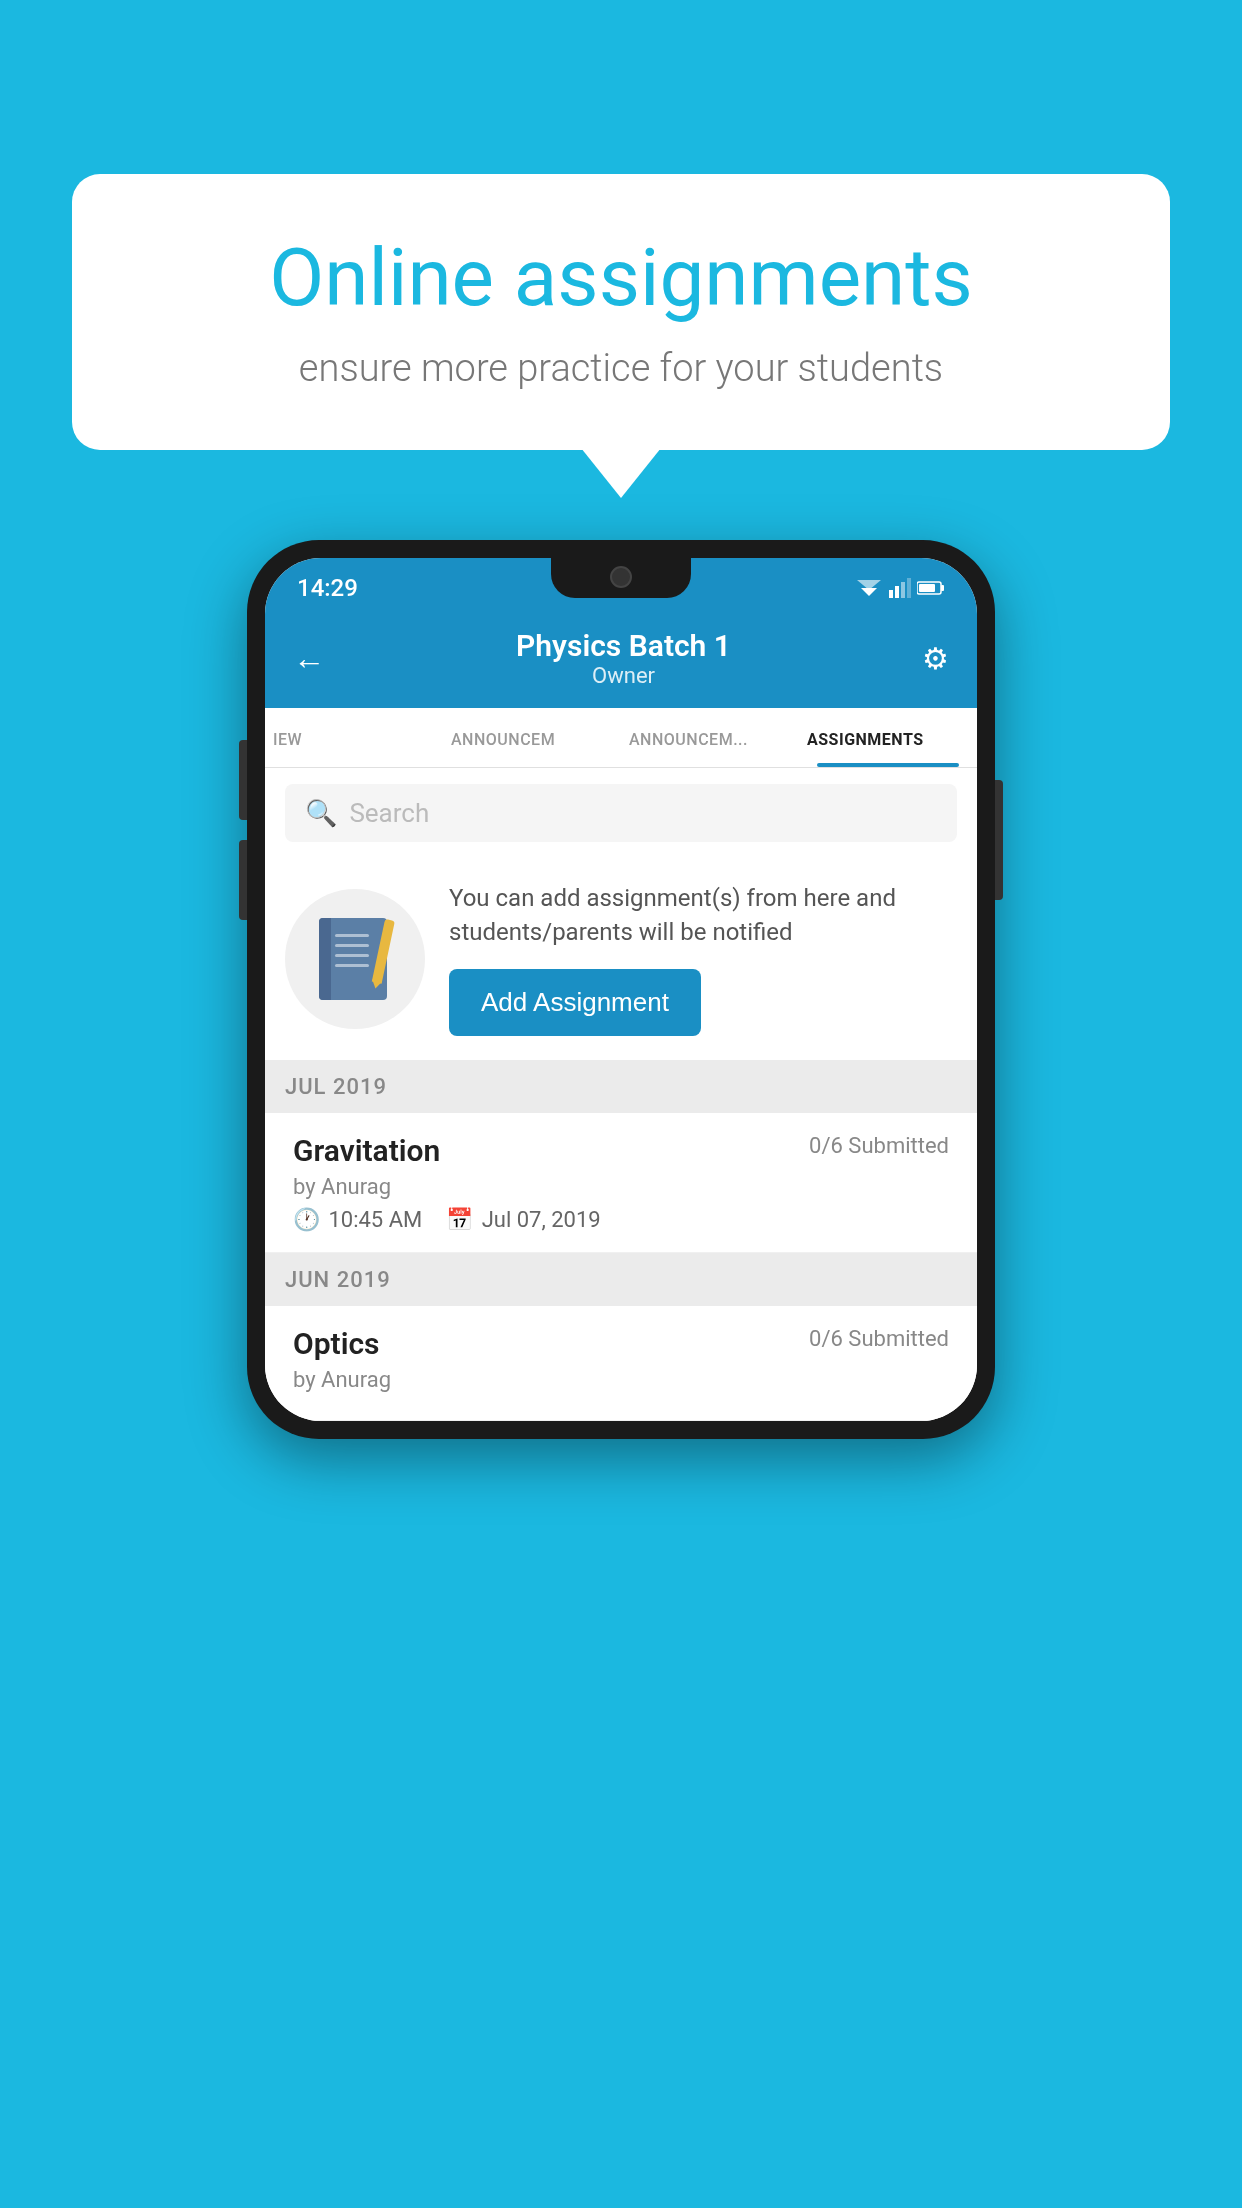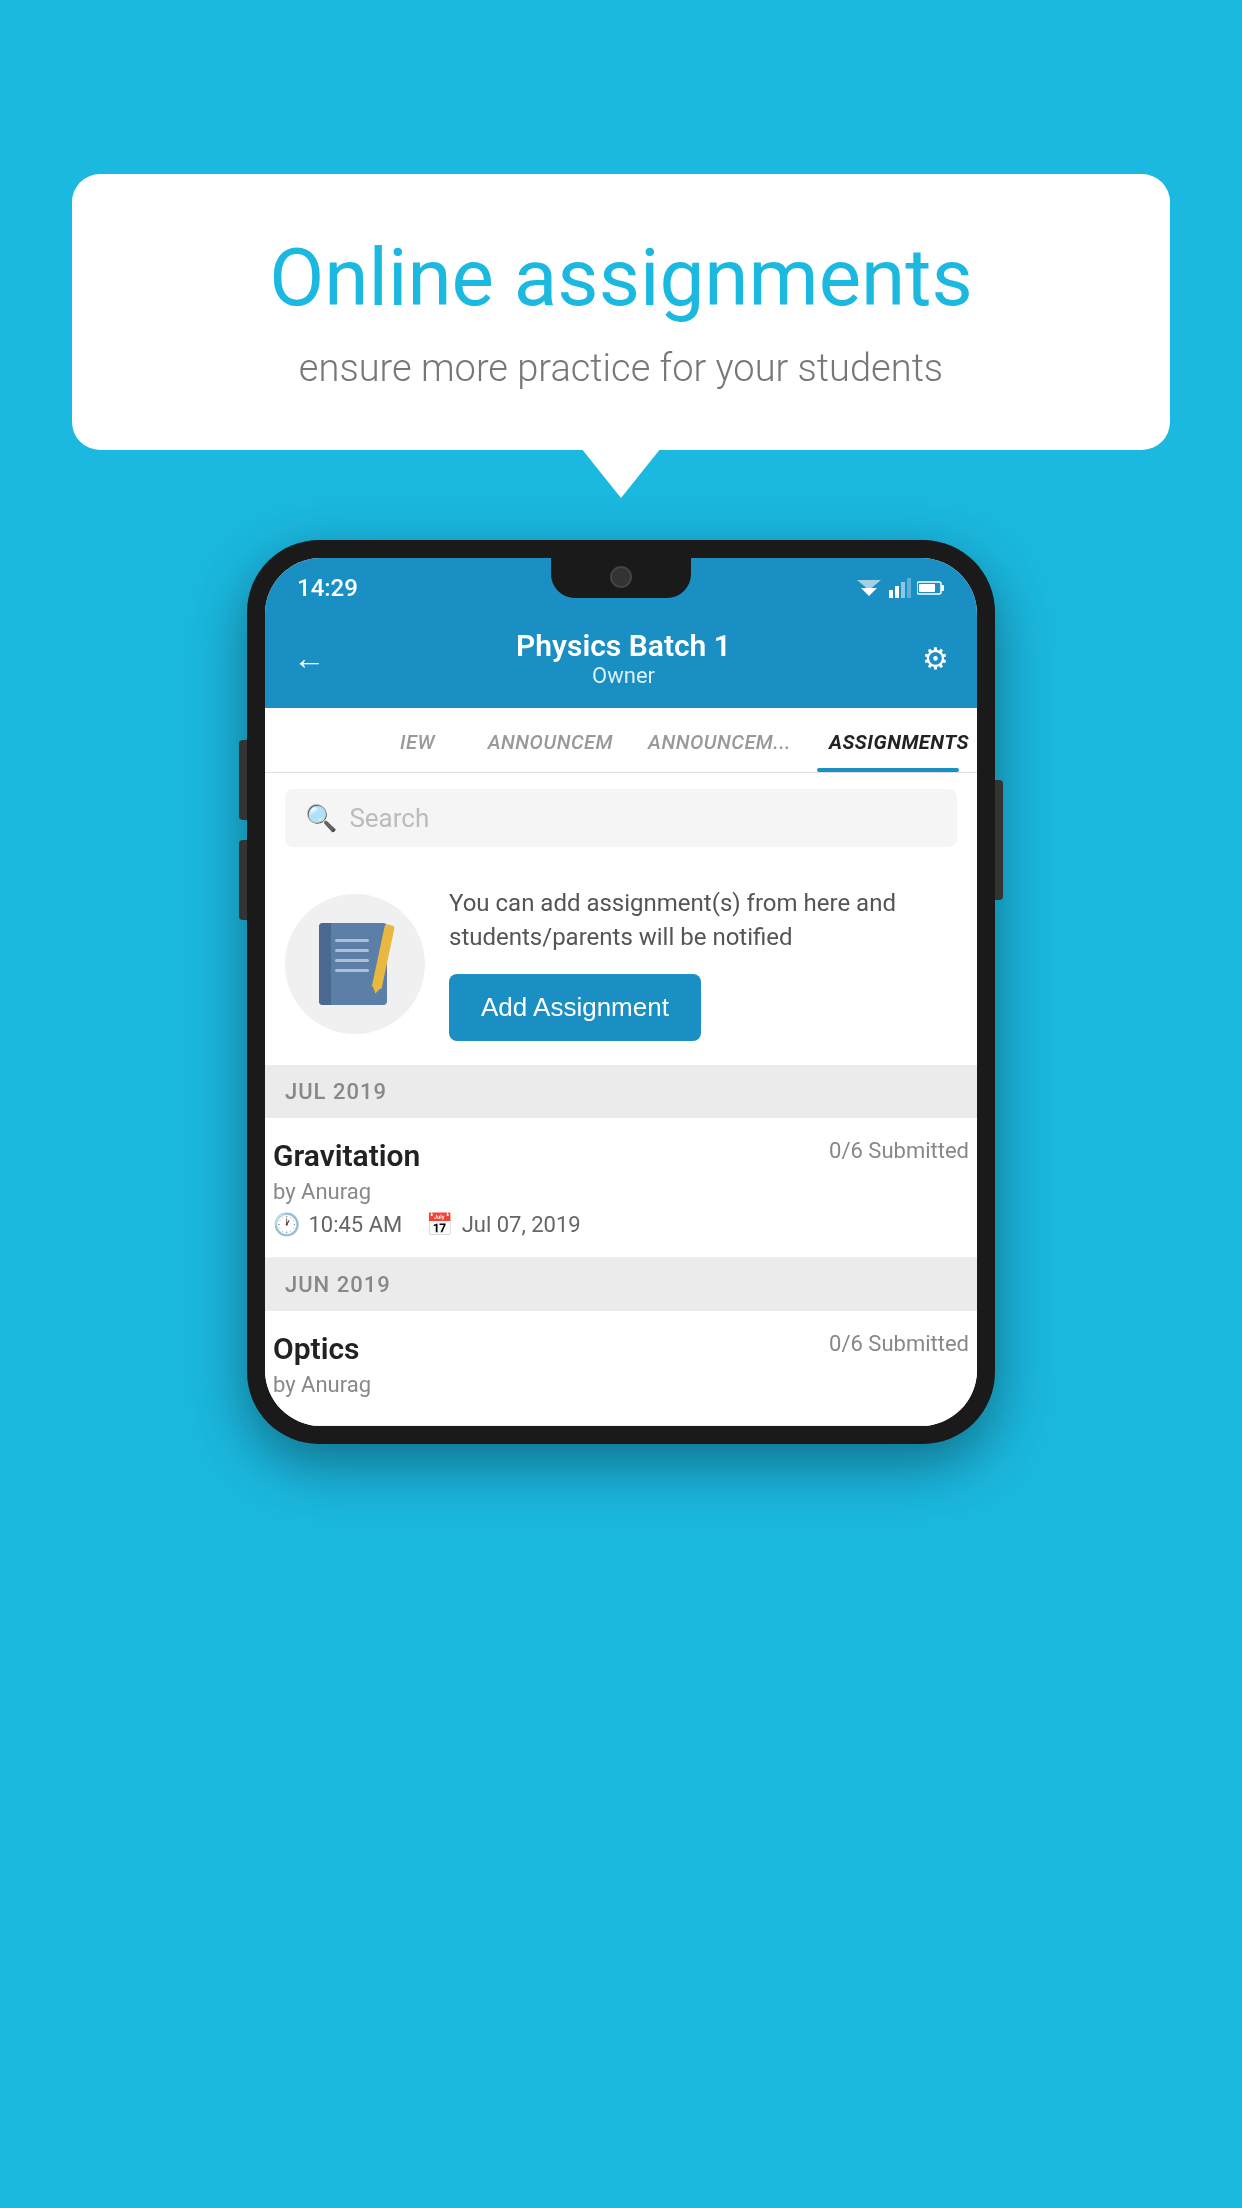--- a/index.html
+++ b/index.html
@@ -194,29 +194,28 @@
 
     
     .tabs-bar {
       background: white;
       display: flex;
       border-bottom: 1px solid #e0e0e0;
     }
 
     .tab-item {
       flex: 1;
-      text-align: right;
+      text-align: left;
       padding: 22px 8px 18px;
-      font-size: 20px;
+      font-size: 16px;
       color: #999;
       font-weight: 500;
       letter-spacing: 0.5px;
       cursor: pointer;
       position: relative;
-      font-style: italic;
     }
 
     .tab-item.active {
       color: #222;
       font-weight: 700;
     }
 
     .tab-item.active::after {
       content: '';
       position: absolute;
@@ -304,21 +303,21 @@
     .section-header-text {
       font-size: 22px;
       color: #888;
       font-weight: 500;
       letter-spacing: 1px;
     }
 
     
     .assignment-item {
       background: white;
-      padding: 20px 8px;
+      padding: 20px 28px;
       border-bottom: 1px solid #f0f0f0;
     }
 
     .assignment-top {
       display: flex;
       justify-content: space-between;
       align-items: flex-start;
       margin-bottom: 6px;
     }
 

